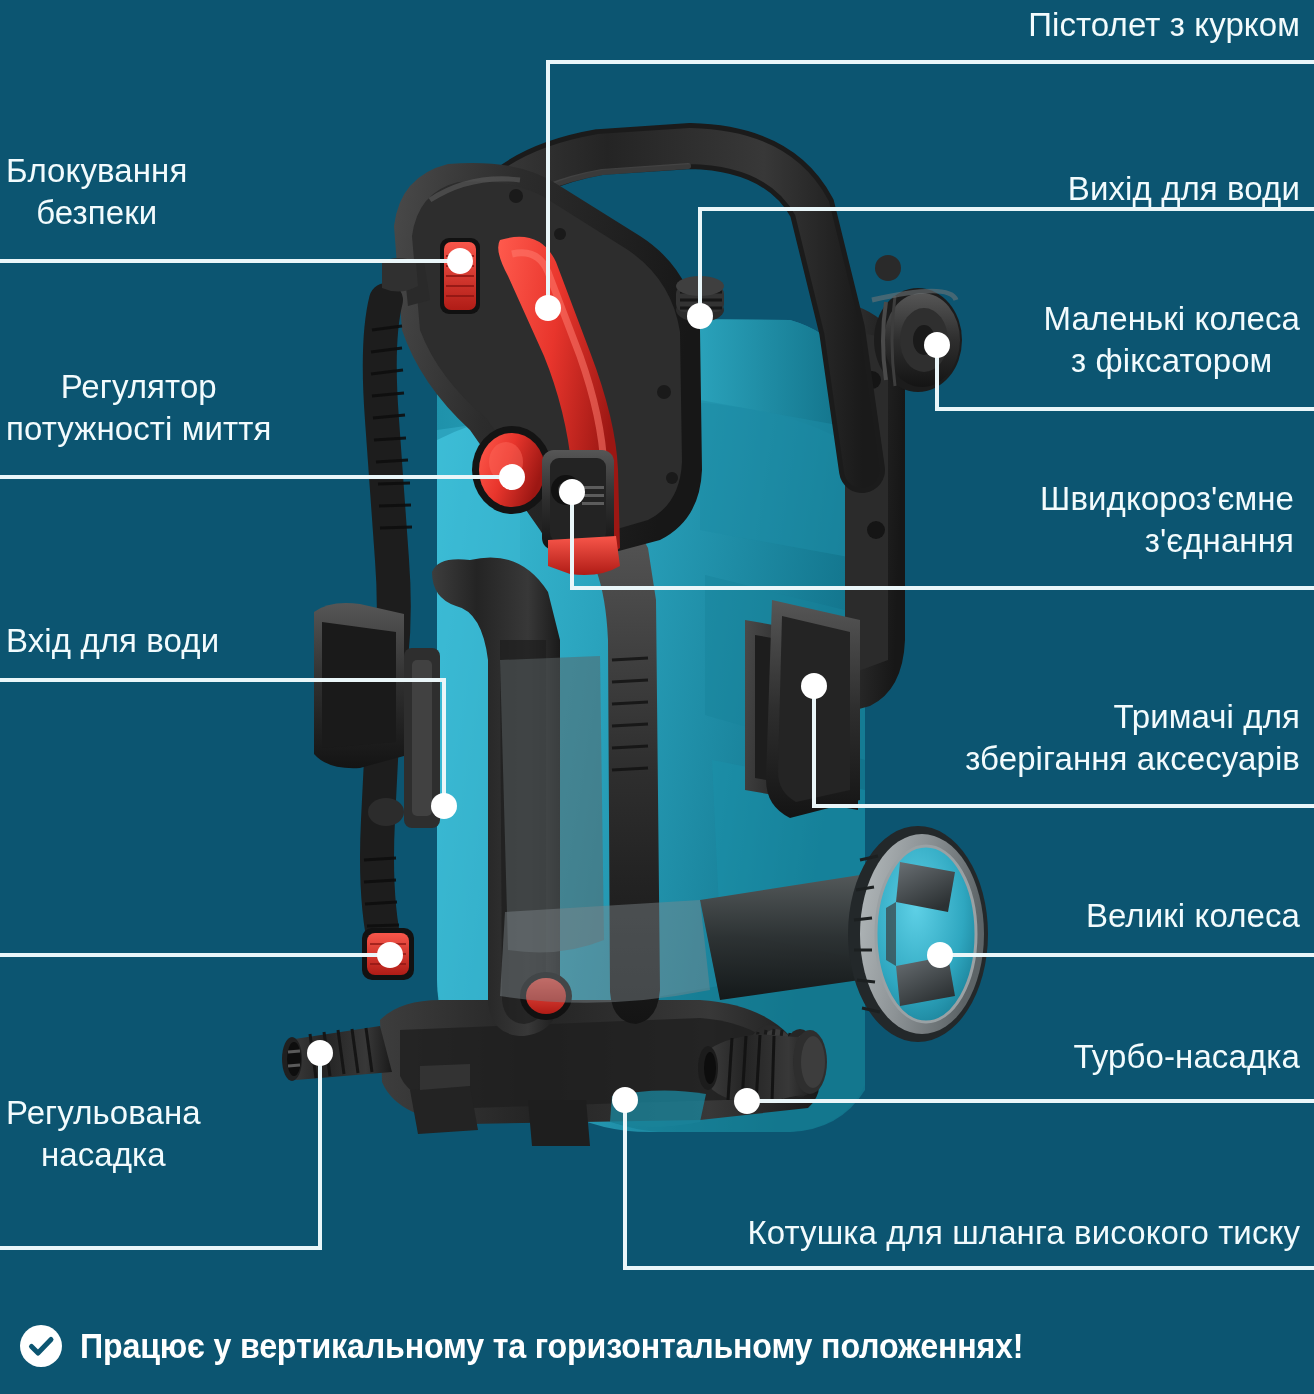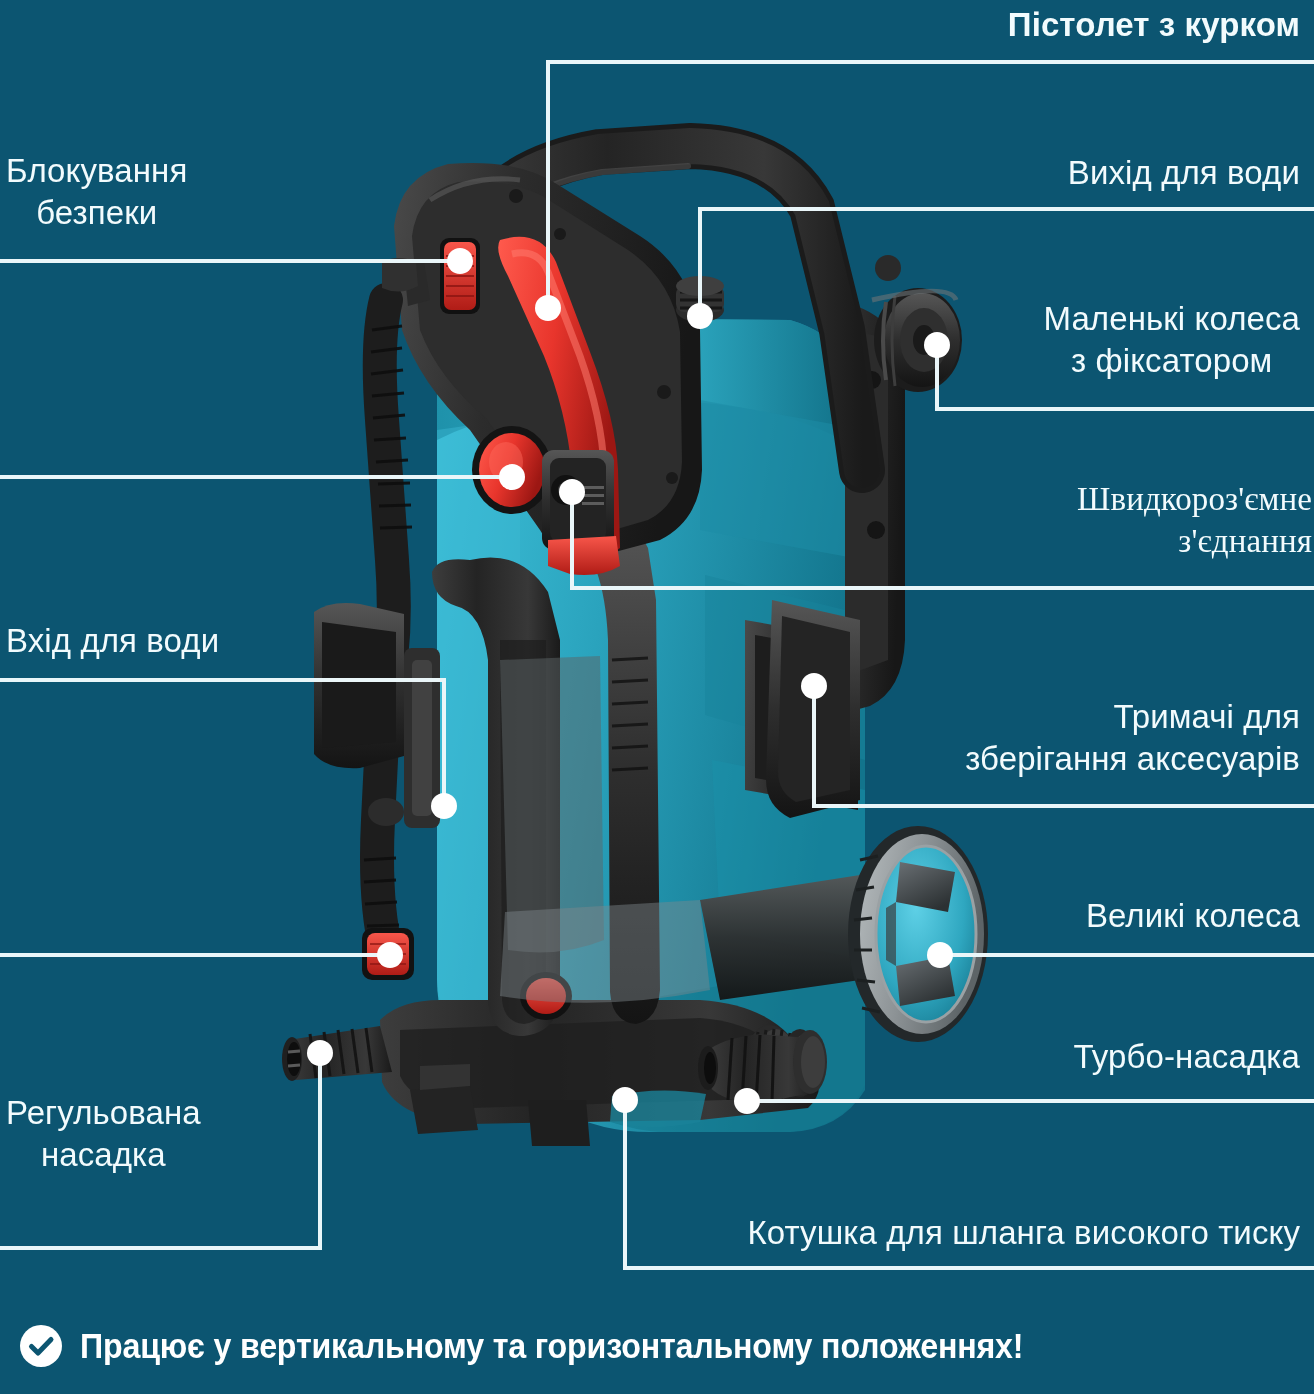--- a/index.html
+++ b/index.html
@@ -385,32 +385,34 @@
       <circle cx="747" cy="1101" r="13"></circle>
       <circle cx="625" cy="1100" r="13"></circle>
       <circle cx="460" cy="261" r="13"></circle>
       <circle cx="512" cy="477" r="13"></circle>
       <circle cx="444" cy="806" r="13"></circle>
       <circle cx="390" cy="955" r="13"></circle>
       <circle cx="320" cy="1053" r="13"></circle>
     </g>
   </svg>
 
-  <div class="label r" style="right:14px;top:4px;font-weight:bold;">Пістолет з курком</div>
+  <div class="label r" style="right:14px;top:4px;">Пістолет з курком</div>
 
   <div class="label l" style="left:6px;top:150px;">Блокування
 безпеки</div>
 
-  <div class="label r" style="right:14px;top:152px;">Вихід для води</div>
+  <div class="label r" style="right:14px;top:168px;">Вихід для води</div>
 
   <div class="label r" style="right:14px;top:298px;text-align:center;">Маленькі колеса
 з фіксатором</div>
 
-
-  <div class="label r" style="right:2px;top:478px;font-family:Liberation Serif, serif;">Швидкороз'ємне
+  <div class="label l" style="left:6px;top:366px;">Регулятор
+потужності миття</div>
+
+  <div class="label r" style="right:20px;top:478px;">Швидкороз'ємне
 з'єднання</div>
 
   <div class="label l" style="left:6px;top:620px;">Вхід для води</div>
 
   <div class="label r" style="right:14px;top:696px;">Тримачі для
 зберігання аксесуарів</div>
 
 
   <div class="label r" style="right:14px;top:895px;">Великі колеса</div>
 

